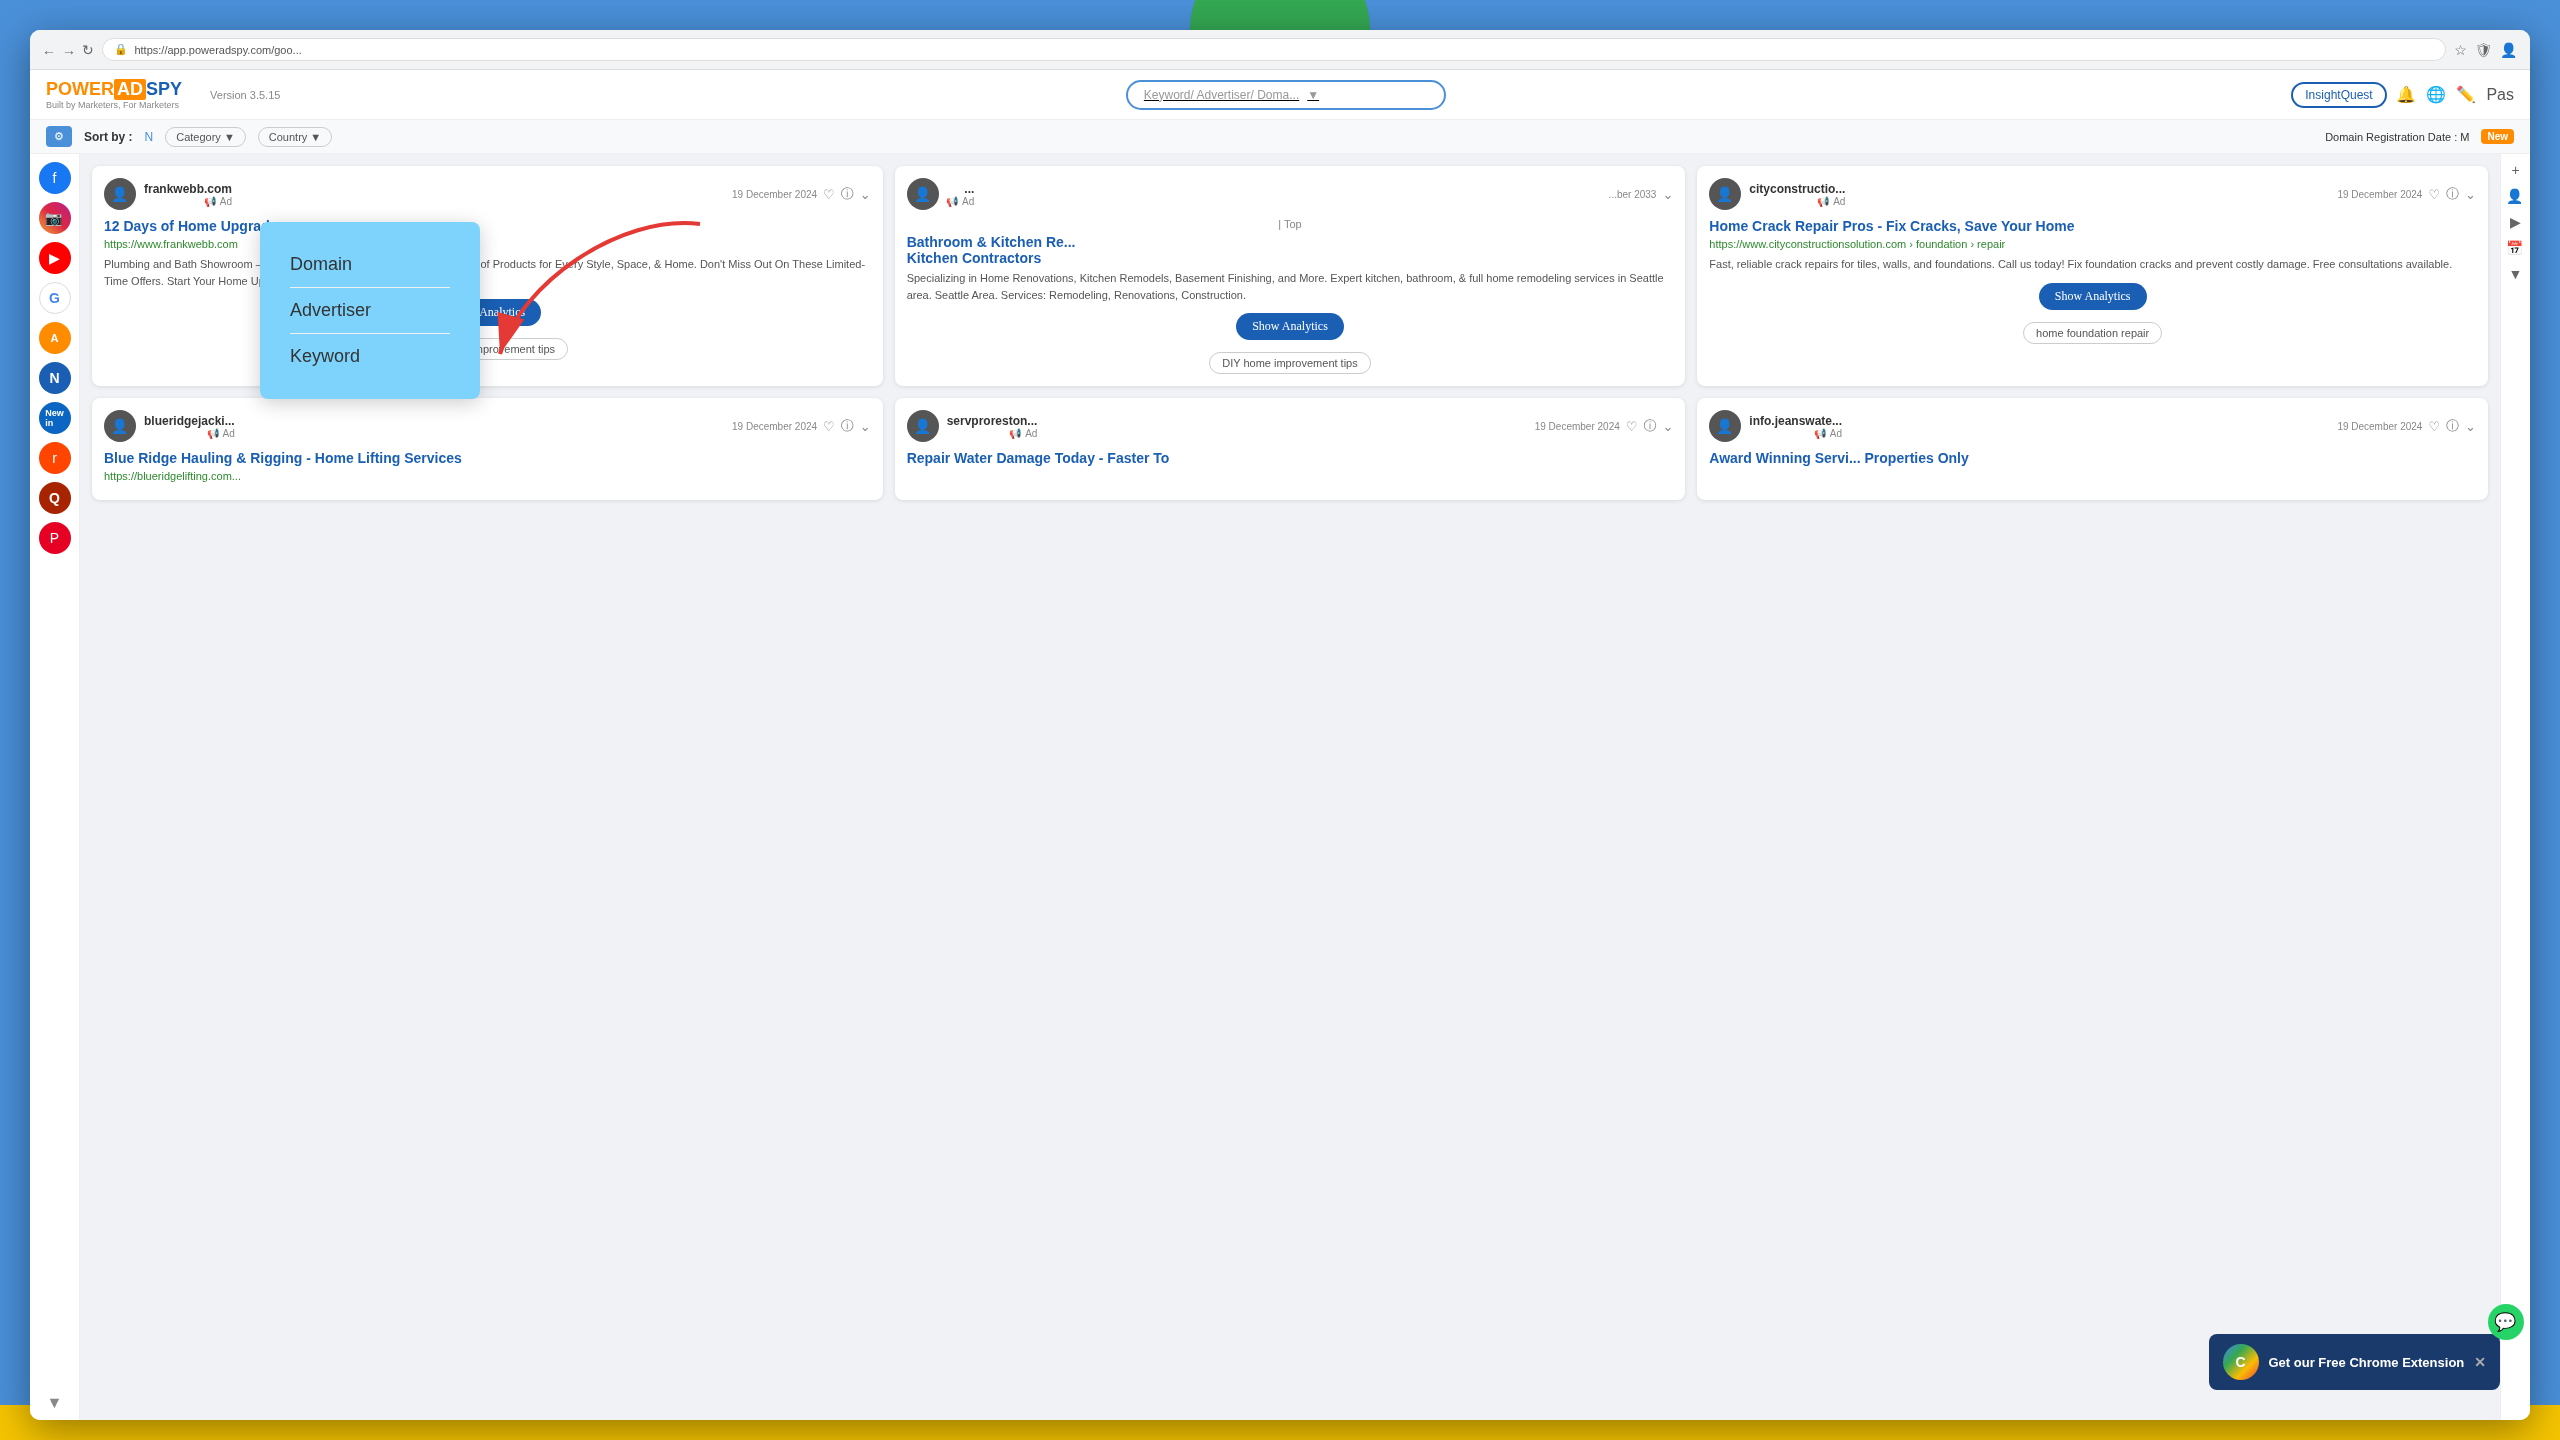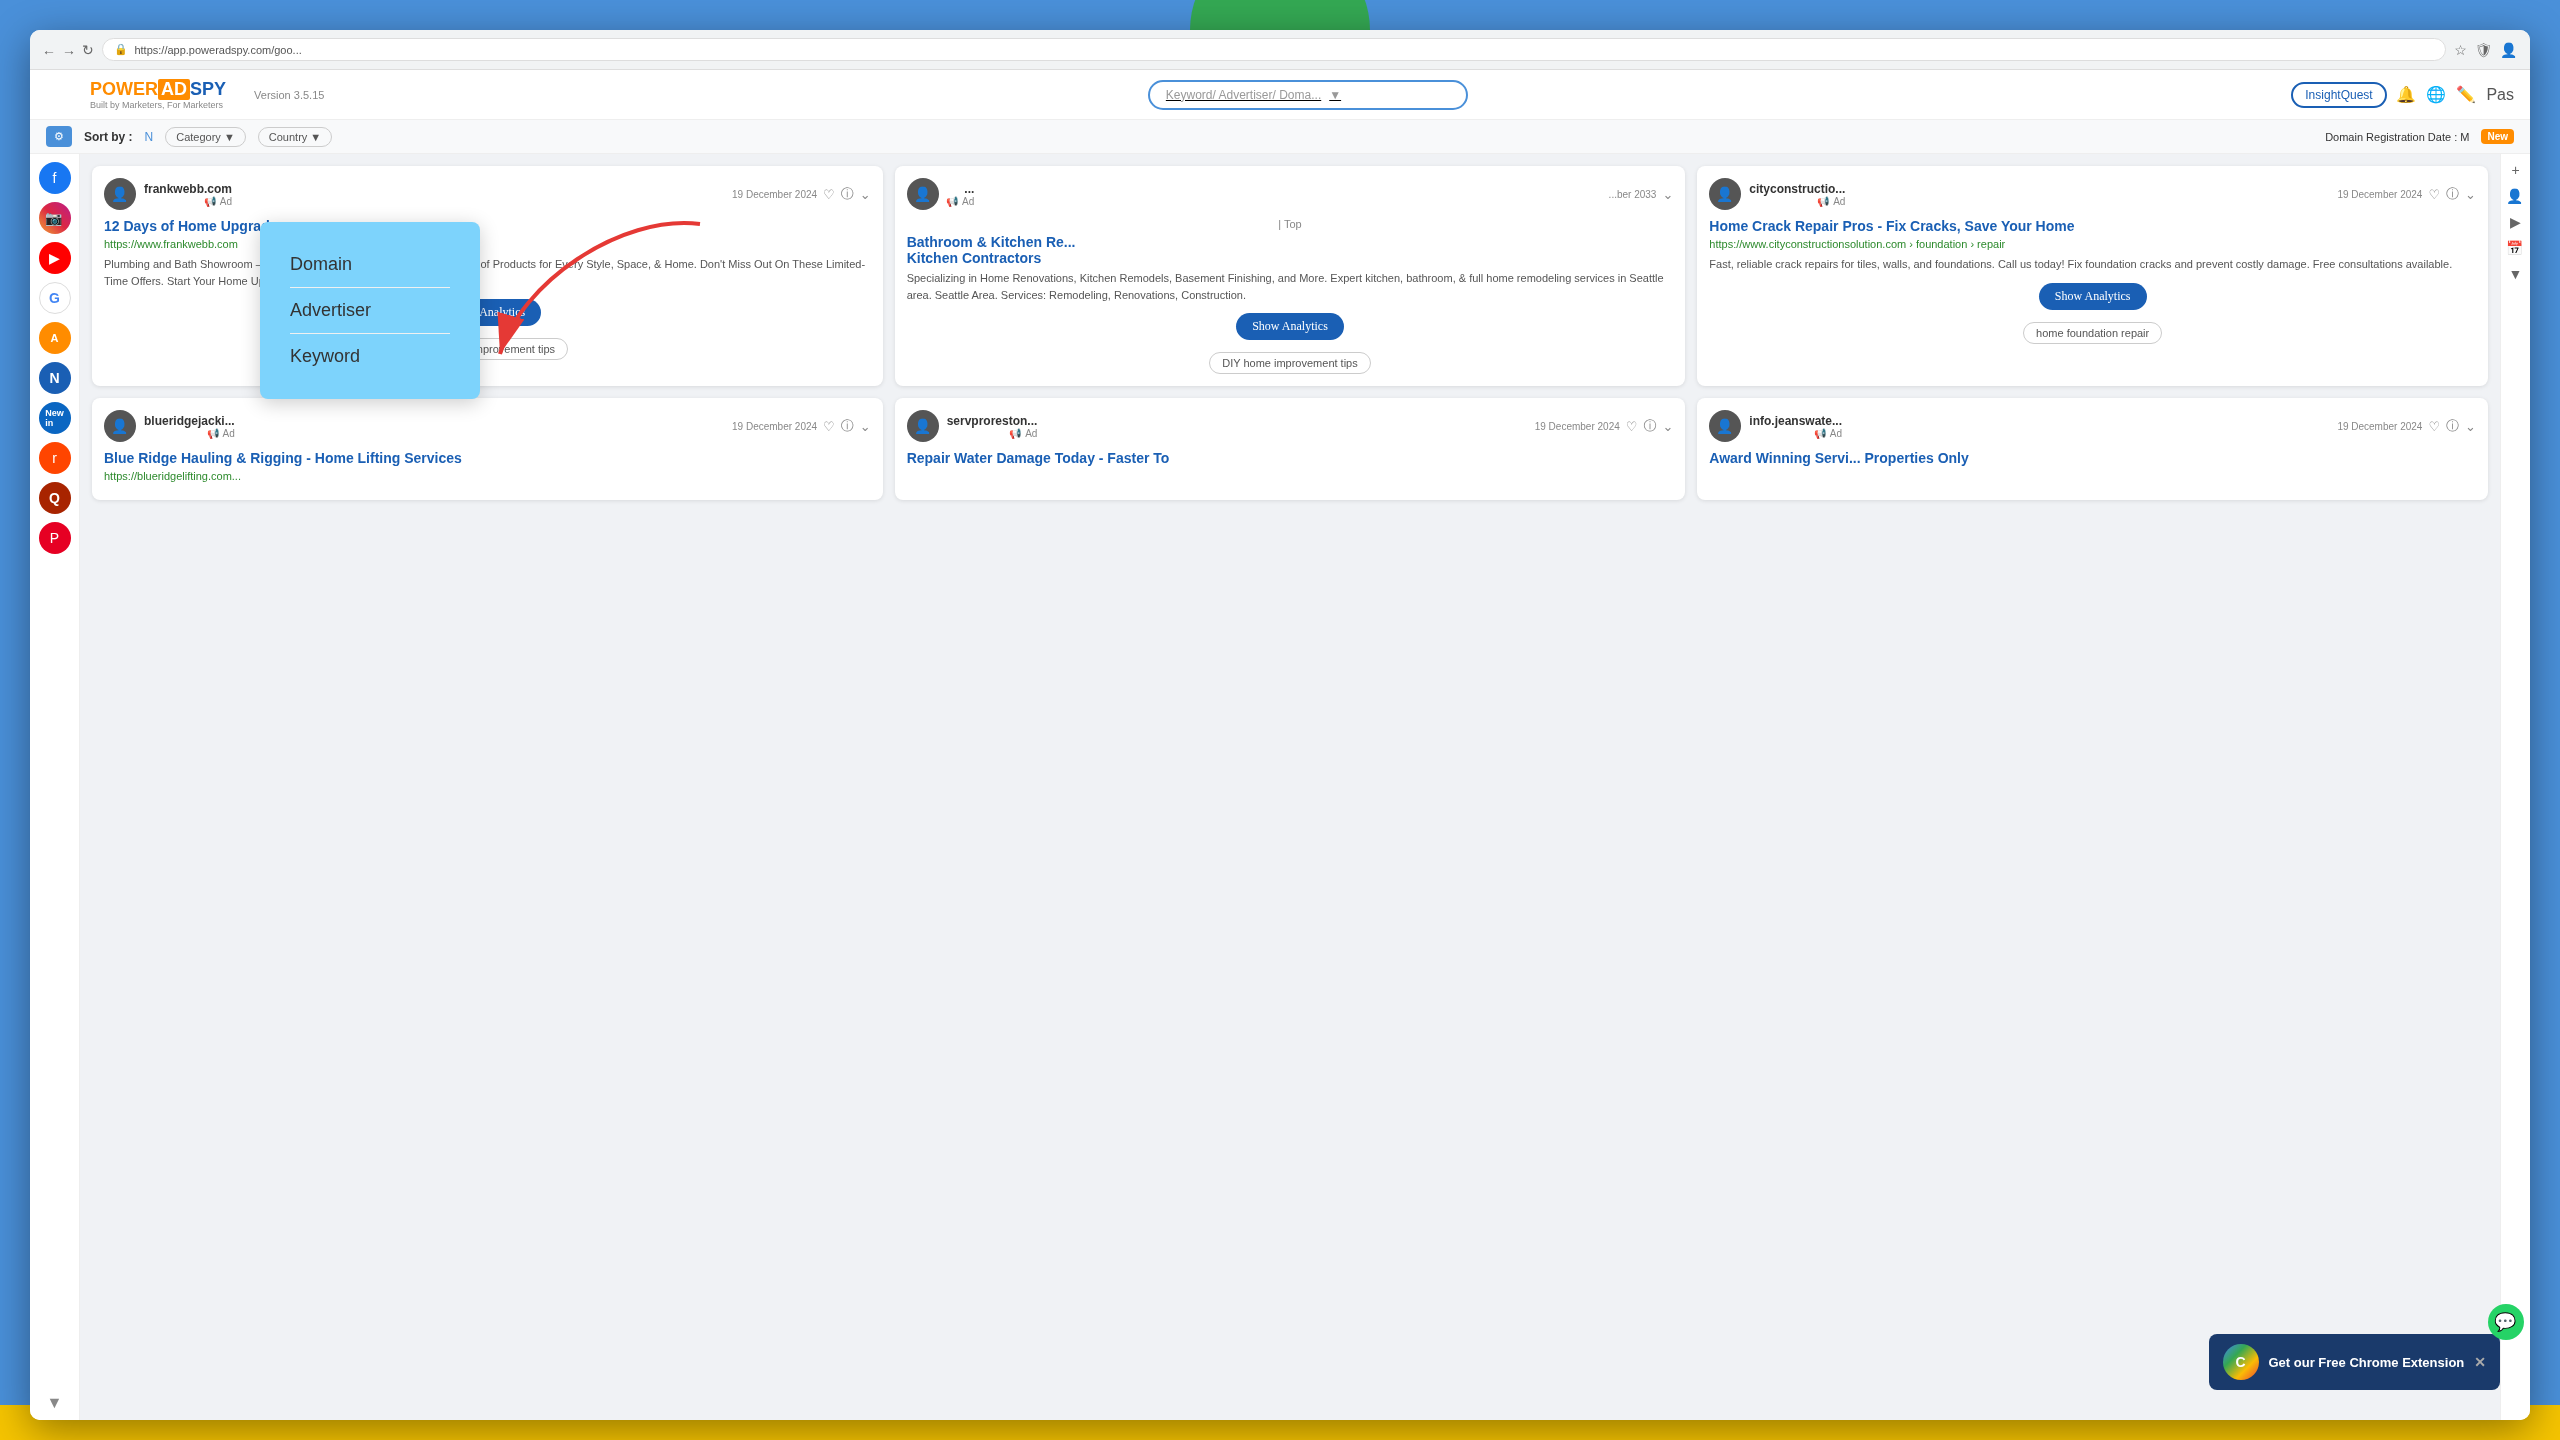--- a/index.html
+++ b/index.html
@@ -73,21 +73,21 @@
       background: #fff;
       padding: 8px 16px;
       display: flex;
       align-items: center;
       border-bottom: 1px solid #eee;
       height: 50px;
       gap: 16px;
     }
     
     .logo-wrap {
-      display: flex; flex-direction: column; margin-left: 44px;
+      display: flex; flex-direction: column;
     }
     
     .logo-text {
       font-size: 18px; font-weight: bold;
       display: flex; align-items: center;
     }
     
     .logo-power { color: #ff8c00; }
     .logo-ad { background: #ff8c00; color: #fff; padding: 0 3px; border-radius: 2px; }
     .logo-spy { color: #1a5fb4; }

